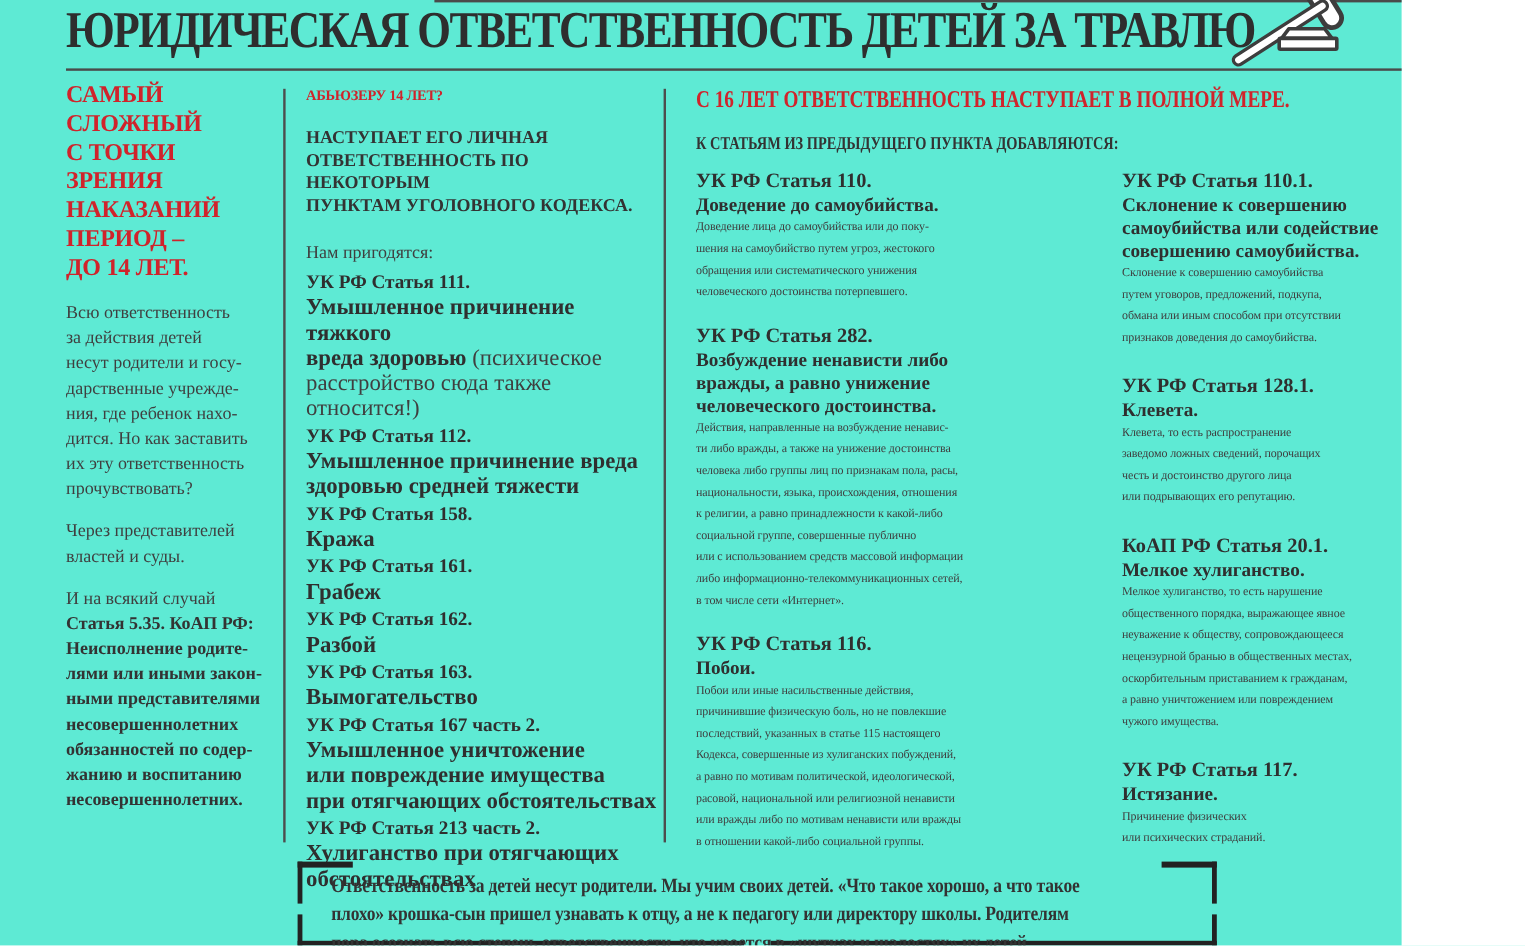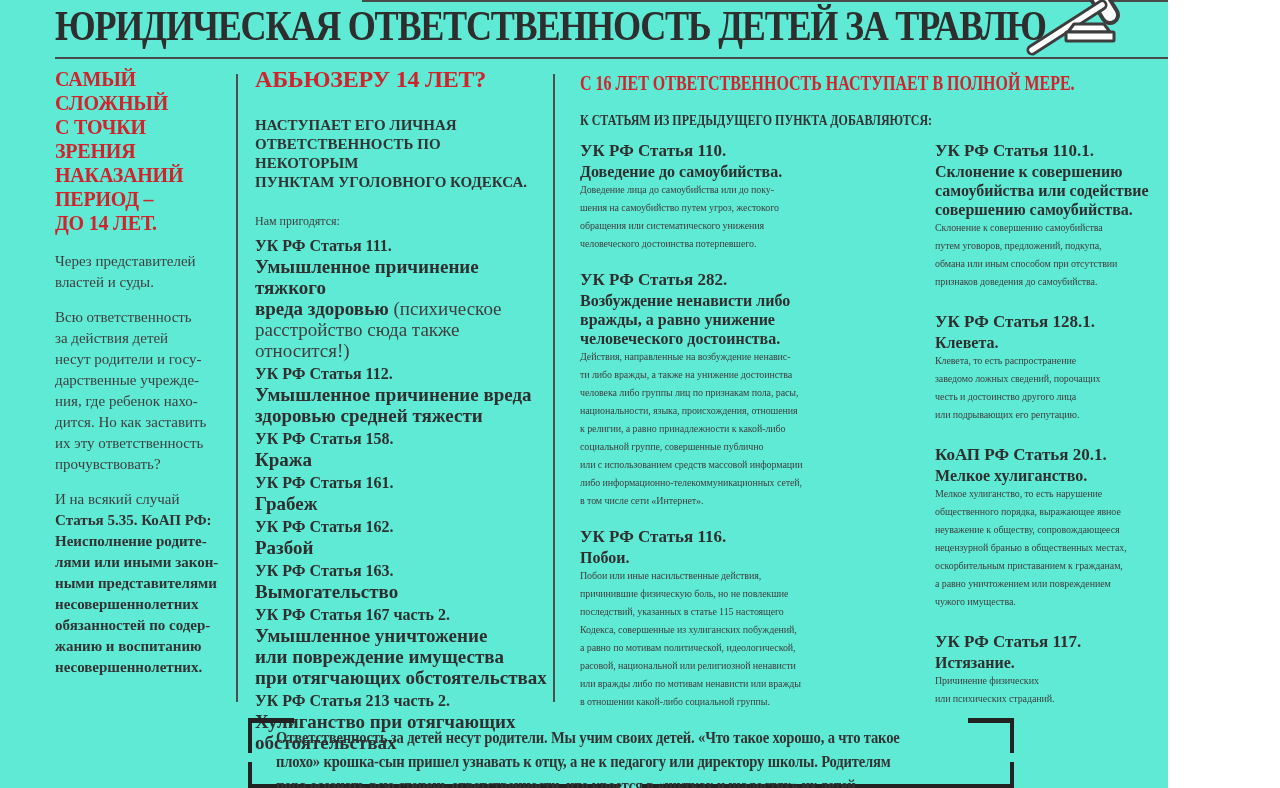--- a/index.html
+++ b/index.html
@@ -21,23 +21,23 @@
 
   
   .col1{position:absolute;left:55px;top:67px;width:178px;}
   .col1 .red-h{font-size:20px;line-height:24px;font-weight:700;color:#d0232b;margin-bottom:16px;letter-spacing:-0.2px;}
   .col1 p{font-size:15px;line-height:21px;margin-bottom:14px;color:#3f3f3f;}
   .col1 .p3i{margin-bottom:0;}
   .col1 .p3b{font-weight:700;color:#333;margin-bottom:0;}
 
   
   .col2{position:absolute;left:255px;top:67px;width:292px;}
-  .col2 .red-h{font-size:24px;line-height:25px;font-weight:700;color:#d0232b;margin-bottom:24px;letter-spacing:-0.2px;}
+  .col2 .red-h{font-size:12px;line-height:25px;font-weight:700;color:#d0232b;margin-bottom:14px;letter-spacing:-0.2px;}
   .col2 .intro{font-size:15px;line-height:19px;font-weight:700;color:#333;margin-bottom:19px;}
-  .col2 .lead{font-size:12px;line-height:20px;margin-bottom:4px;}
+  .col2 .lead{font-size:15px;line-height:20px;margin-bottom:4px;}
   .col2 .article{margin-bottom:2px;}
   .col2 .a-t{font-size:16px;line-height:21px;font-weight:700;color:#2f2f2f;}
   .col2 .a-s{font-size:19px;line-height:21px;font-weight:700;color:#2f2f2f;}
   .col2 .note{font-weight:400;color:#3f3f3f;}
 
   
   .r16{position:absolute;left:580px;top:70px;}
   .r16 .red-h{font-size:20px;line-height:26px;font-weight:700;color:#d0232b;white-space:nowrap;
               transform:scaleX(0.8);transform-origin:left top;}
   .r16 .sub{margin-top:14px;font-size:15px;line-height:20px;font-weight:700;color:#333;white-space:nowrap;
@@ -88,30 +88,30 @@
   <div class="divider d2"></div>
 
   <section class="col1">
     <h2 class="red-h pre">САМЫЙ
 СЛОЖНЫЙ
 С ТОЧКИ
 ЗРЕНИЯ
 НАКАЗАНИЙ
 ПЕРИОД –
 ДО 14 ЛЕТ.</h2>
-    <p class="pre">Через представителей
-властей и суды.</p>
     <p class="pre">Всю ответственность
 за действия детей
 несут родители и госу-
 дарственные учрежде-
 ния, где ребенок нахо-
 дится. Но как заставить
 их эту ответственность
 прочувствовать?</p>
+    <p class="pre">Через представителей
+властей и суды.</p>
     <p class="pre p3i">И на всякий случай</p>
     <p class="pre p3b">Статья 5.35. КоАП РФ:
 Неисполнение родите-
 лями или иными закон-
 ными представителями
 несовершеннолетних
 обязанностей по содер-
 жанию и воспитанию
 несовершеннолетних.</p>
   </section>

